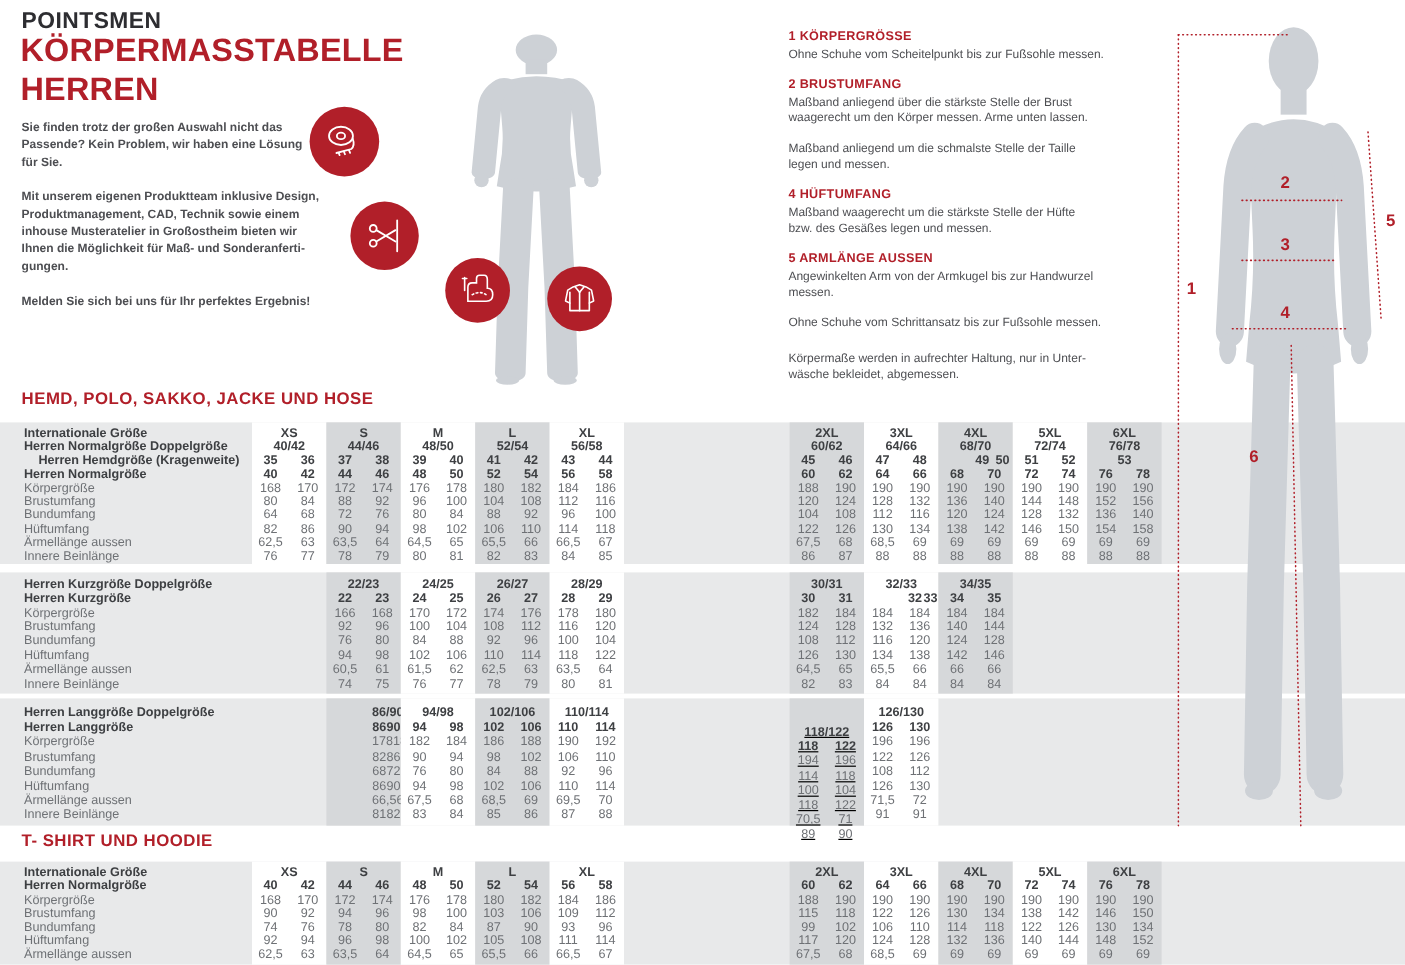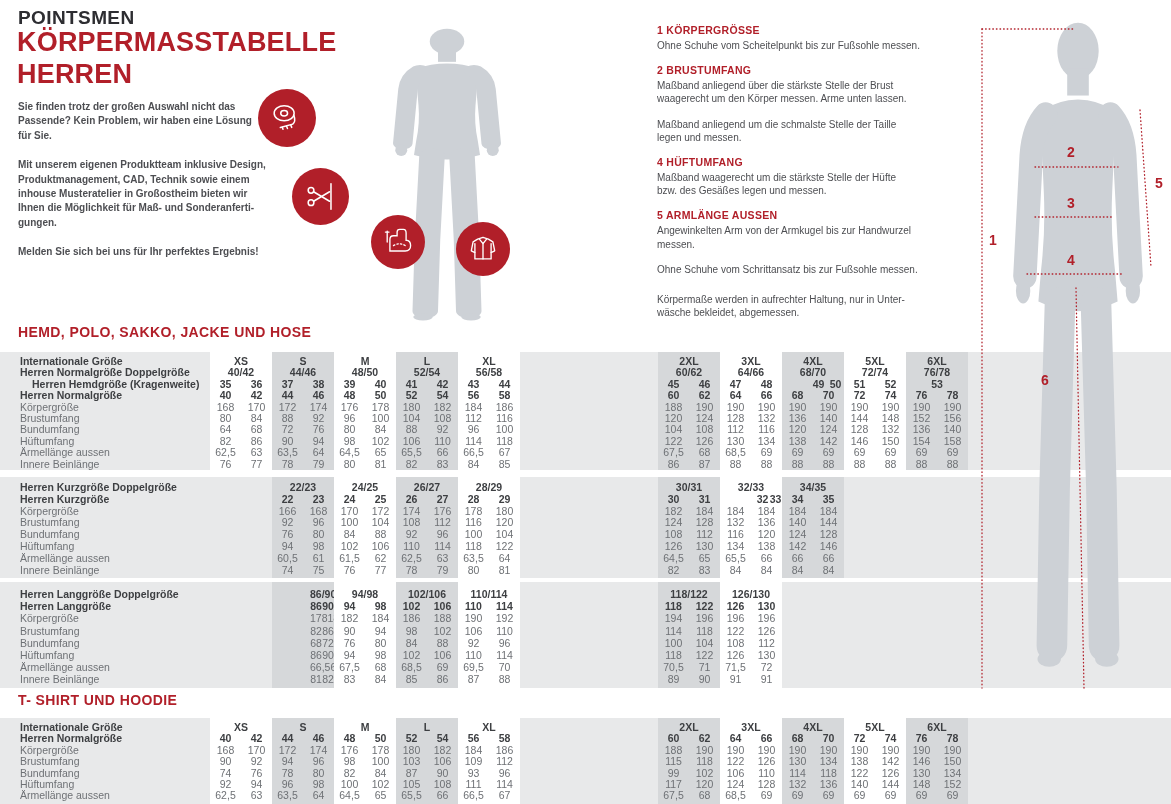--- a/index.html
+++ b/index.html
@@ -892,21 +892,21 @@
         </div>
         <div class="vrow" style="line-height: 12.2px; height: 12.2px;">
           <div class="vcell">69,5</div>
           <div class="vcell">70</div>
         </div>
         <div class="vrow" style="line-height: 12.2px; height: 12.2px;">
           <div class="vcell">87</div>
           <div class="vcell">88</div>
         </div>
       </div>
-      <div class="block dark" style="left: 658px; padding-top: 6px;">
+      <div class="block dark" style="left: 658px; padding-top: 22px; text-decoration: underline;">
         <div class="hline" style="line-height: 12.2px; height: 12.2px;">118/122</div>
         <div class="vrow b" style="line-height: 12.2px; height: 12.2px;">
           <div class="vcell">118</div>
           <div class="vcell">122</div>
         </div>
         <div class="vrow" style="line-height: 12.2px; height: 12.2px;">
           <div class="vcell">194</div>
           <div class="vcell">196</div>
         </div>
         <div class="vrow" style="line-height: 12.2px; height: 12.2px;">

